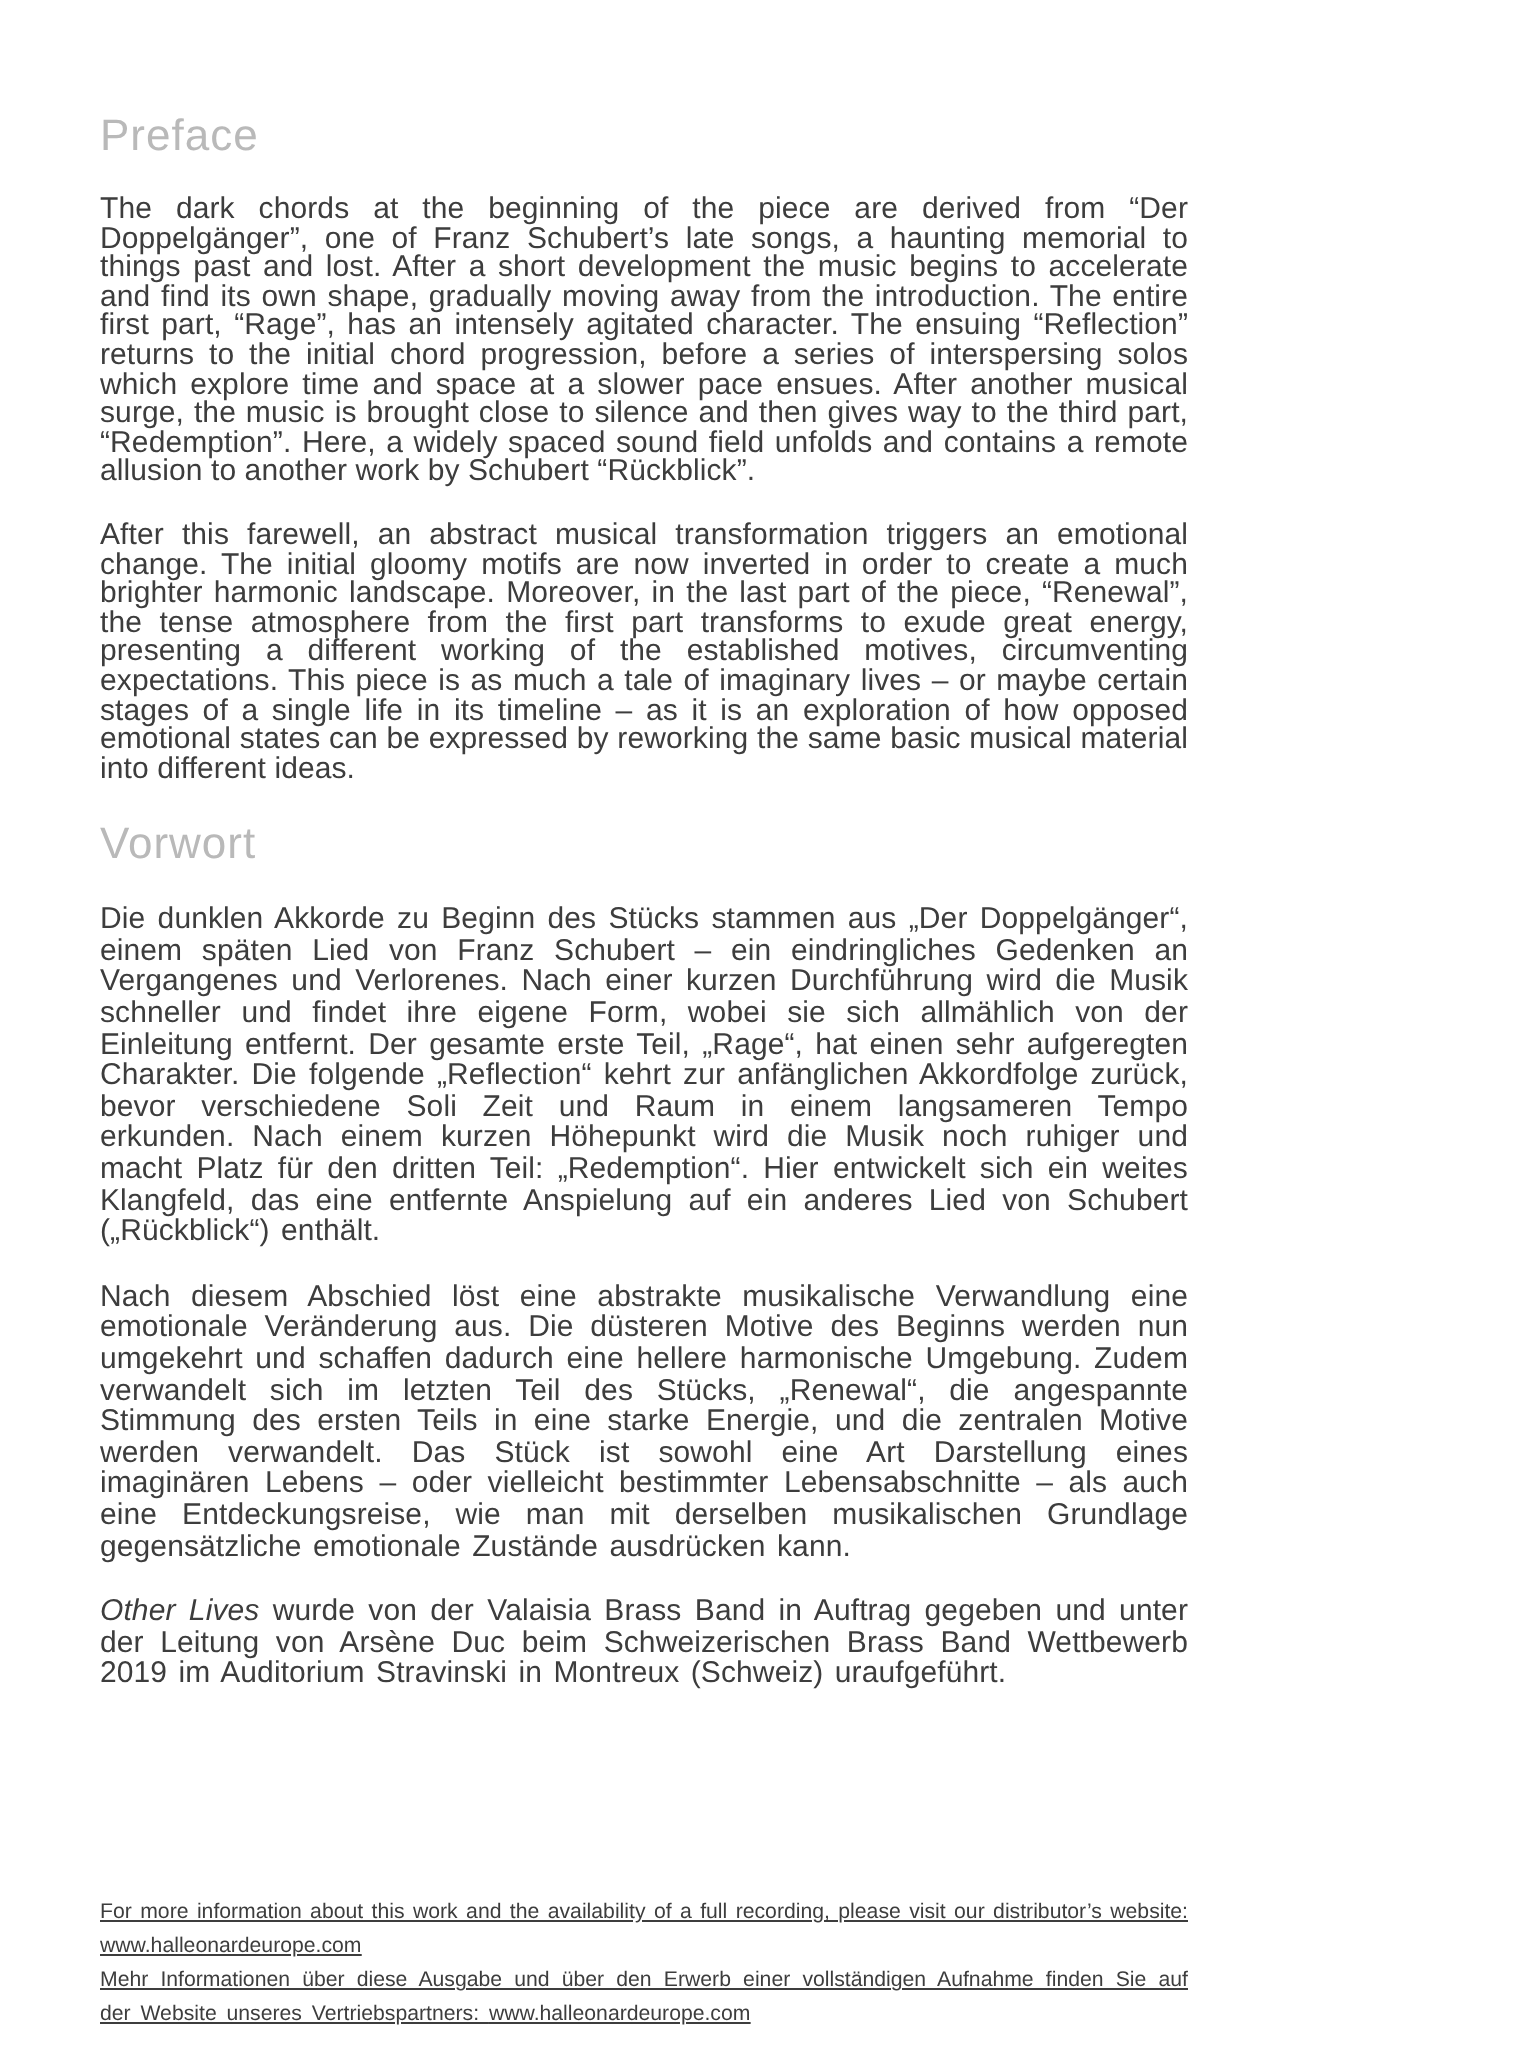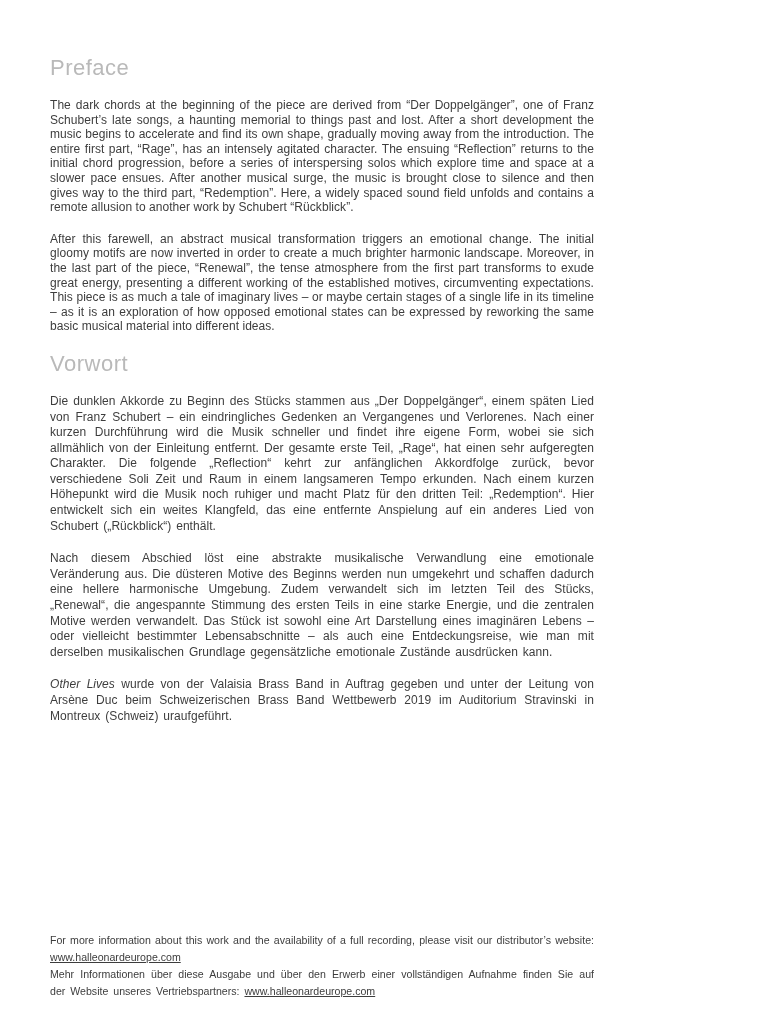--- a/index.html
+++ b/index.html
@@ -17,39 +17,40 @@
   .section-heading {
     font-size: 22px;
     font-weight: 400;
     color: #b9b9b9;
     letter-spacing: 0.5px;
     margin-bottom: 17px;
   }
   .section-heading.second {
   }
   .body-text {
-    font-size: 12px;
+    font-size: 15px;
     line-height: 14.6px;
     text-align: justify;
     color: #3d3d3d;
     margin-bottom: 17px;
     letter-spacing: 0.05px;
   }
   .body-text.de {
     line-height: 15.6px;
     word-spacing: 1.5px;
   }
   .work-title {
     font-style: italic;
   }
   .footer {
     position: absolute;
     left: 50px;
     right: 50px;
-    bottom: 24px;
+    bottom: 8px;
+    text-decoration: underline;
   }
   .footer p {
     font-size: 10.6px;
     line-height: 17px;
     text-align: justify;
     color: #3d3d3d;
   }
   .footer a {
     color: #3d3d3d;
     text-decoration: underline;

